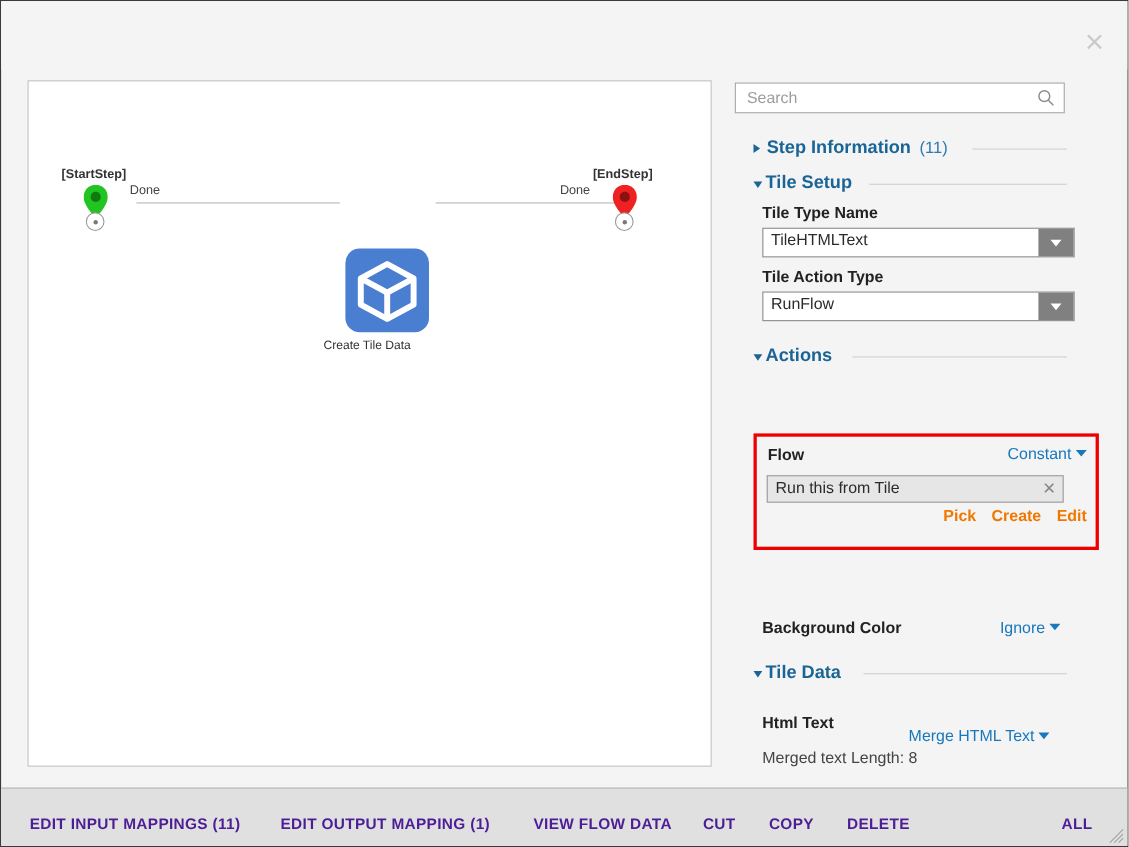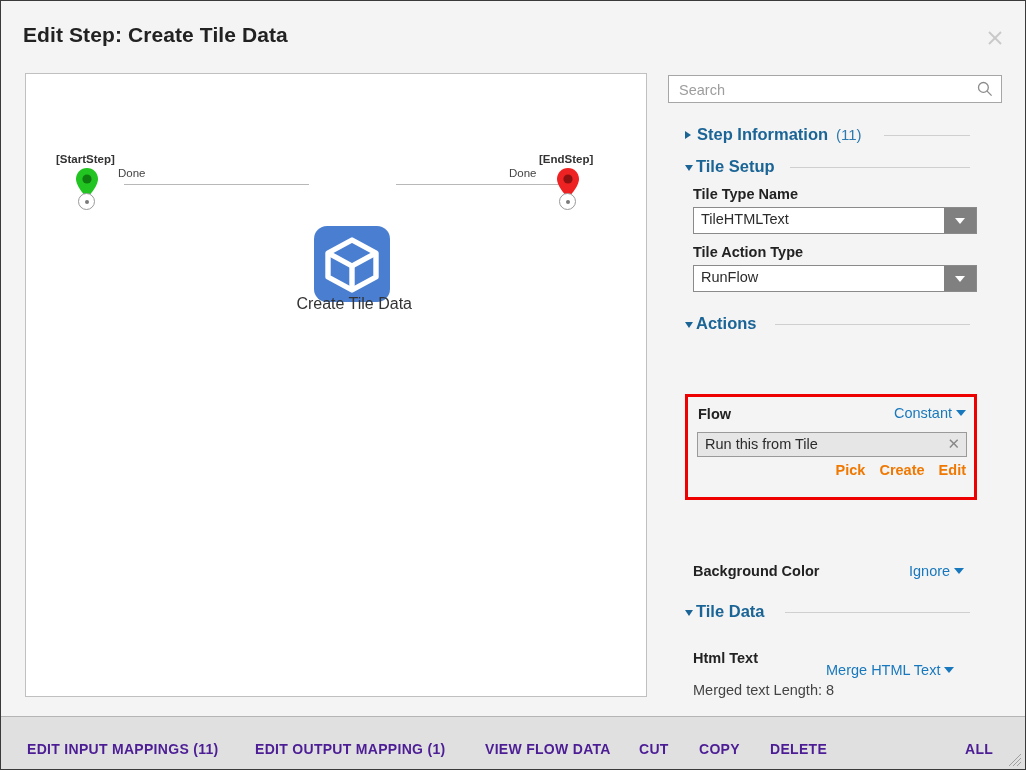--- a/index.html
+++ b/index.html
@@ -115,40 +115,40 @@
     left: 288px;
     top: 152px;
     width: 76px;
     height: 76px;
     border-radius: 13px;
     background: #4a7ed0;
   }
   #tile-node-label {
     position: absolute;
     left: 268px;
-    top: 221px;
+    top: 234px;
     width: 118px;
-    text-align: right;
-    font-size: 16px;
+    text-align: left;
+    font-size: 11px;
     color: #333333;
   }
 
   
   #right-panel {
     position: absolute;
     left: 664px;
     top: 68px;
     width: 340px;
     height: 628px;
   }
   #search-box {
     position: absolute;
     left: 3px;
     top: 6px;
-    width: 334px;
+    width: 300px;
     height: 28px;
     box-sizing: border-box;
     background: #ffffff;
     border: 1px solid #a6a6a6;
   }
   #search-input {
     position: absolute;
     left: 8px;
     top: 0;
     width: 290px;
@@ -275,21 +275,21 @@
     border-top: 6px solid #ffffff;
     border-left: 5px solid transparent;
     border-right: 5px solid transparent;
   }
 
   
   #flow-highlight {
     position: absolute;
     left: 20px;
     top: 281px;
-    width: 292px;
+    width: 314px;
     height: 106px;
     box-sizing: border-box;
     border: 3px solid #ee0000;
     background: #f4f4f4;
   }
   #flow-field-label {
     position: absolute;
     left: 10px;
     top: 9px;
     font-size: 14.5px;
@@ -404,21 +404,20 @@
     width: 16px;
     height: 16px;
   }
 </style>
 </head>
 <body>
 
 <div id="app">
 
   <div id="header">
-    <div id="dialog-title">Edit Step: Create Tile Data</div>
     <div id="close-button">
       <svg width="26" height="26" viewBox="0 0 26 26">
         <line x1="7" y1="7" x2="19" y2="19" stroke="#c9c9c9" stroke-width="2"></line>
         <line x1="19" y1="7" x2="7" y2="19" stroke="#c9c9c9" stroke-width="2"></line>
       </svg>
     </div>
   </div>
 
   <div id="canvas">
 

